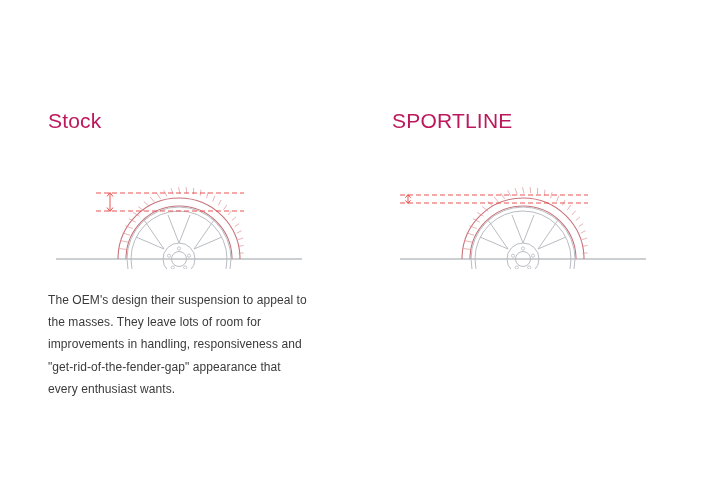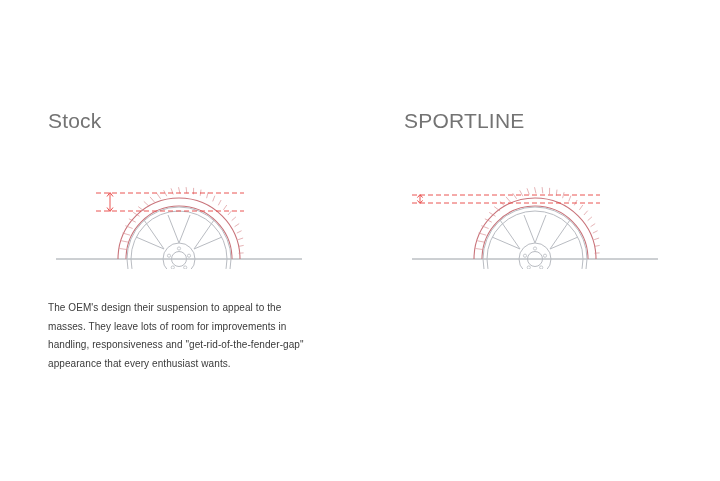--- a/index.html
+++ b/index.html
@@ -18,44 +18,44 @@
     position: relative;
     width: 720px;
     height: 481px;
   }
   .panel {
     position: absolute;
     top: 110px;
     width: 300px;
   }
   .panel-left  { left: 48px; }
-  .panel-right { left: 404px; }
+  .panel-right { left: 392px; }
 
   .panel-title {
     font-size: 21px;
     font-weight: 400;
     letter-spacing: 0.2px;
-    color: #737373;
+    color: #be185d;
     margin: 0 0 18px 0;
     line-height: 1;
   }
 
   .figure {
     position: relative;
     width: 262px;
     height: 120px;
     margin-left: 0;
   }
   .figure svg {
     display: block;
   }
 
   .caption {
-    margin-top: 30px;
-    font-size: 10px;
+    margin-top: 20px;
+    font-size: 12px;
     line-height: 1.85;
     color: #3a3a3a;
     width: 262px;
     letter-spacing: 0.08px;
   }
   .caption p { margin: 0; }
 </style>
 </head>
 <body>
 

